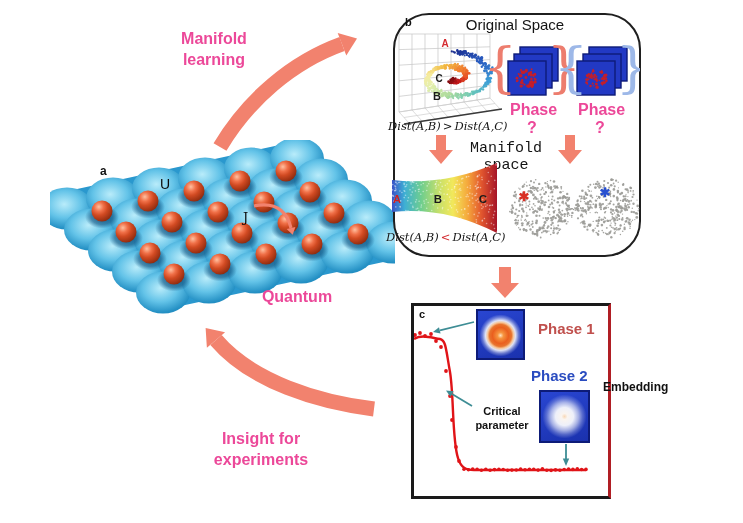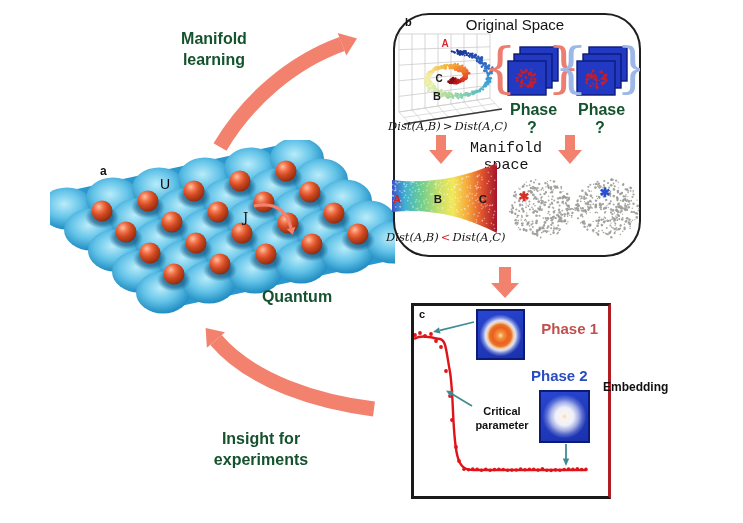--- a/index.html
+++ b/index.html
@@ -1,20 +1,20 @@
 <!DOCTYPE html>
 <html><head>
 <meta charset="utf-8">
 <style>
   html,body{margin:0;padding:0;background:#ffffff;}
   #stage{position:relative;width:743px;height:523px;background:#fff;
          font-family:"Liberation Sans",sans-serif;color:#111;overflow:hidden;}
   .abs{position:absolute;}
   svg.abs{overflow:hidden;}
-  .blk{font-weight:bold;text-align:center;color:#14532d;}
+  .blk{font-weight:bold;text-align:center;color:#ec4899;}
   .big{font-size:16px;line-height:21px;}
   .tag{font-weight:bold;font-size:11px;color:#111;}
   .title{font-size:15px;text-align:center;color:#141414;}
   .math{font-family:"DejaVu Serif",serif;font-style:italic;font-size:11.5px;
         white-space:nowrap;text-align:center;color:#151515;}
   .math .op-red{color:#D42B30;font-style:normal;padding:0 2px;}
   .math .op{padding:0 2px;font-style:normal;}
   .phase-q{font-size:16px;}
   .panel-b{left:393px;top:13px;width:244px;height:240px;border:2px solid #1f1f1f;
            border-radius:36px;}
@@ -1999,21 +1999,21 @@
         <line x1="566" y1="444" x2="566" y2="459"></line>
       </g>
       <g fill="#3E8D95" stroke="none">
         <polygon points="433,332 440.6,333.4 439,327.2"></polygon>
         <polygon points="446,390.4 453.6,391.3 450.4,396.7"></polygon>
         <polygon points="566,466 562.8,458.5 569.2,458.5"></polygon>
       </g>
     </svg>
 
     <div class="abs inset ph1" style="left:62px;top:3px;width:45px;height:47px;"></div>
-    <div class="abs ph-label ph1c" style="left:112px;top:14px;width:72px;text-align:right;">Phase 1</div>
+    <div class="abs ph-label ph1c" style="left:124px;top:14px;width:72px;">Phase 1</div>
     <div class="abs ph-label ph2c" style="left:117px;top:61px;width:70px;">Phase 2</div>
     <div class="abs inset ph2" style="left:125px;top:84px;width:47px;height:49px;"></div>
     <div class="abs small-b" style="left:52px;top:98px;width:72px;">
       <div>Critical</div>
       <div>parameter</div>
     </div>
   </div>
 
   <div class="abs" style="left:603px;top:380px;width:64px;font-size:12px;font-weight:bold;">Embedding</div>
 

